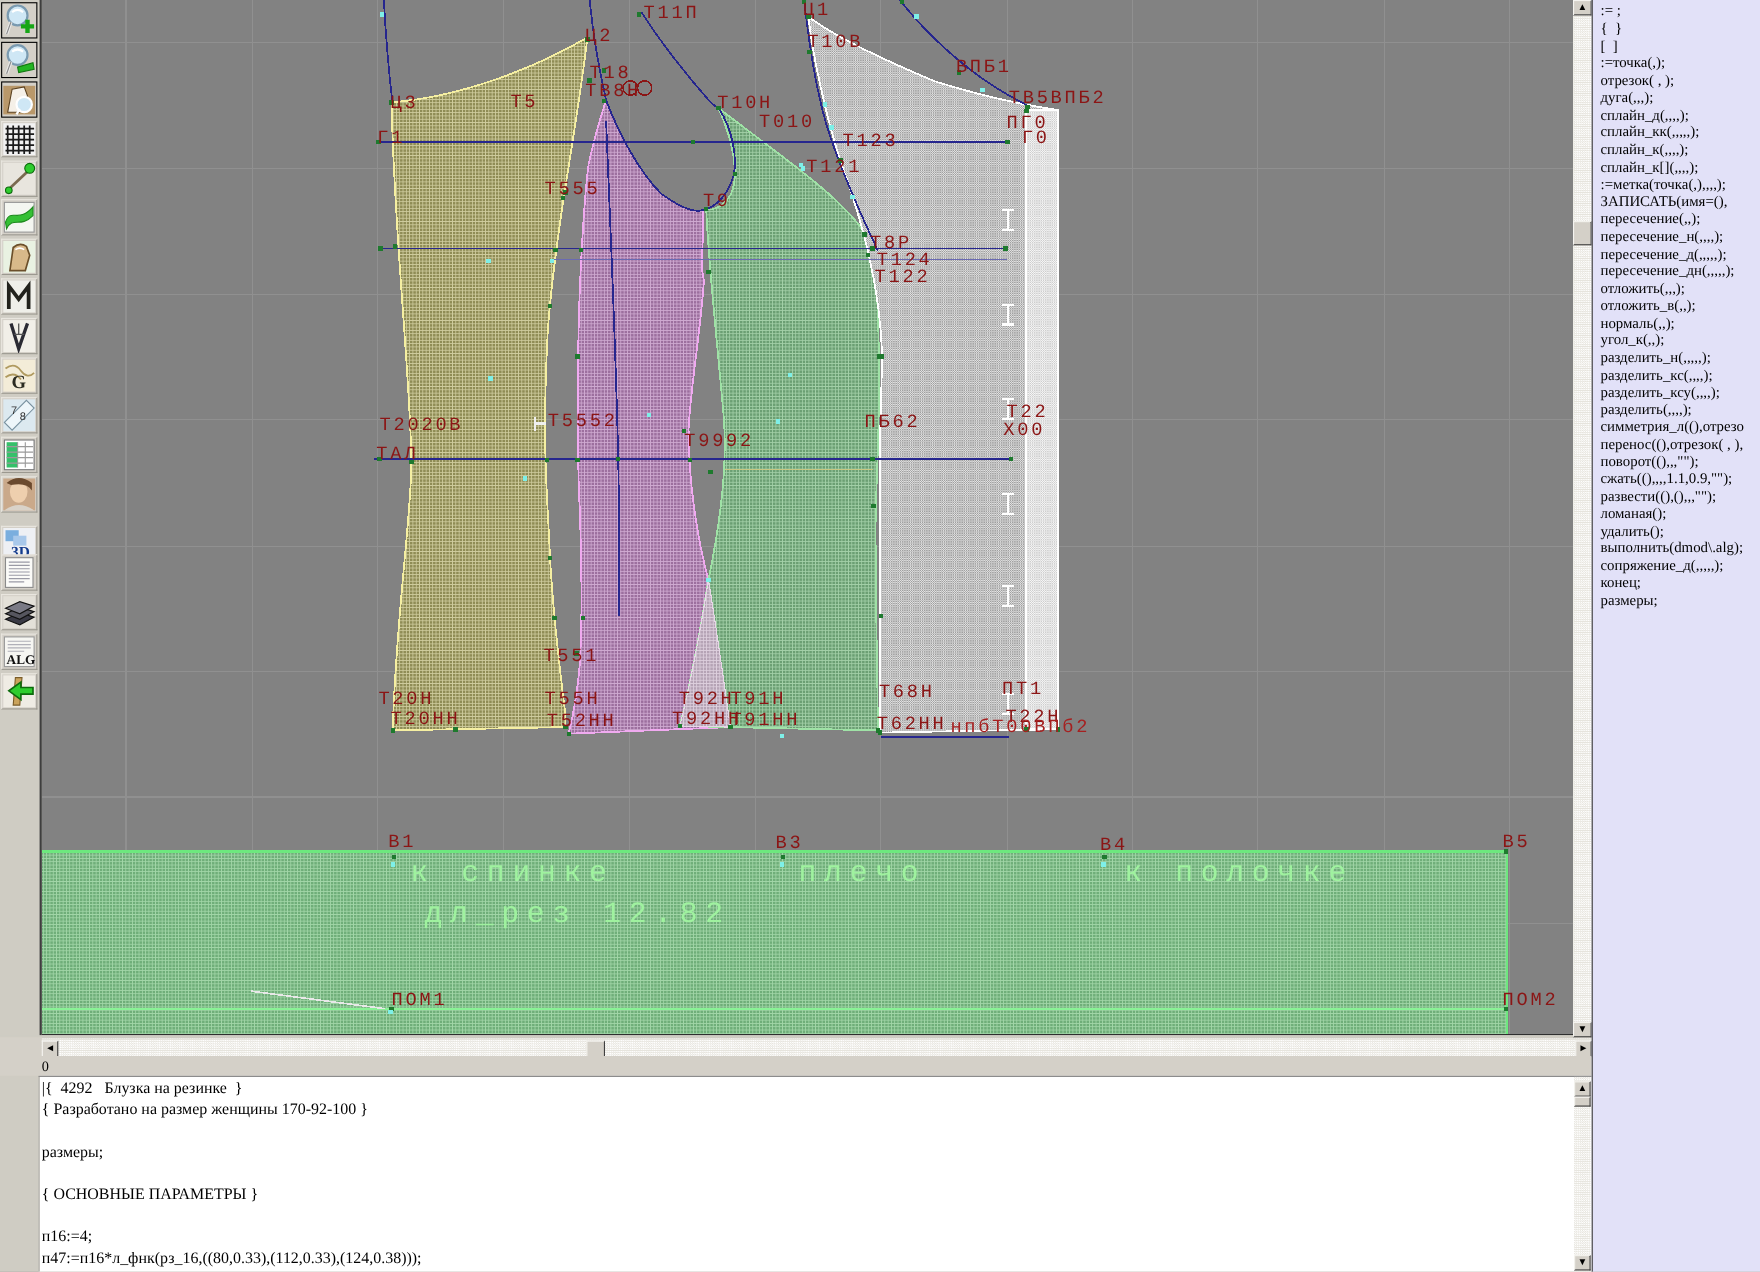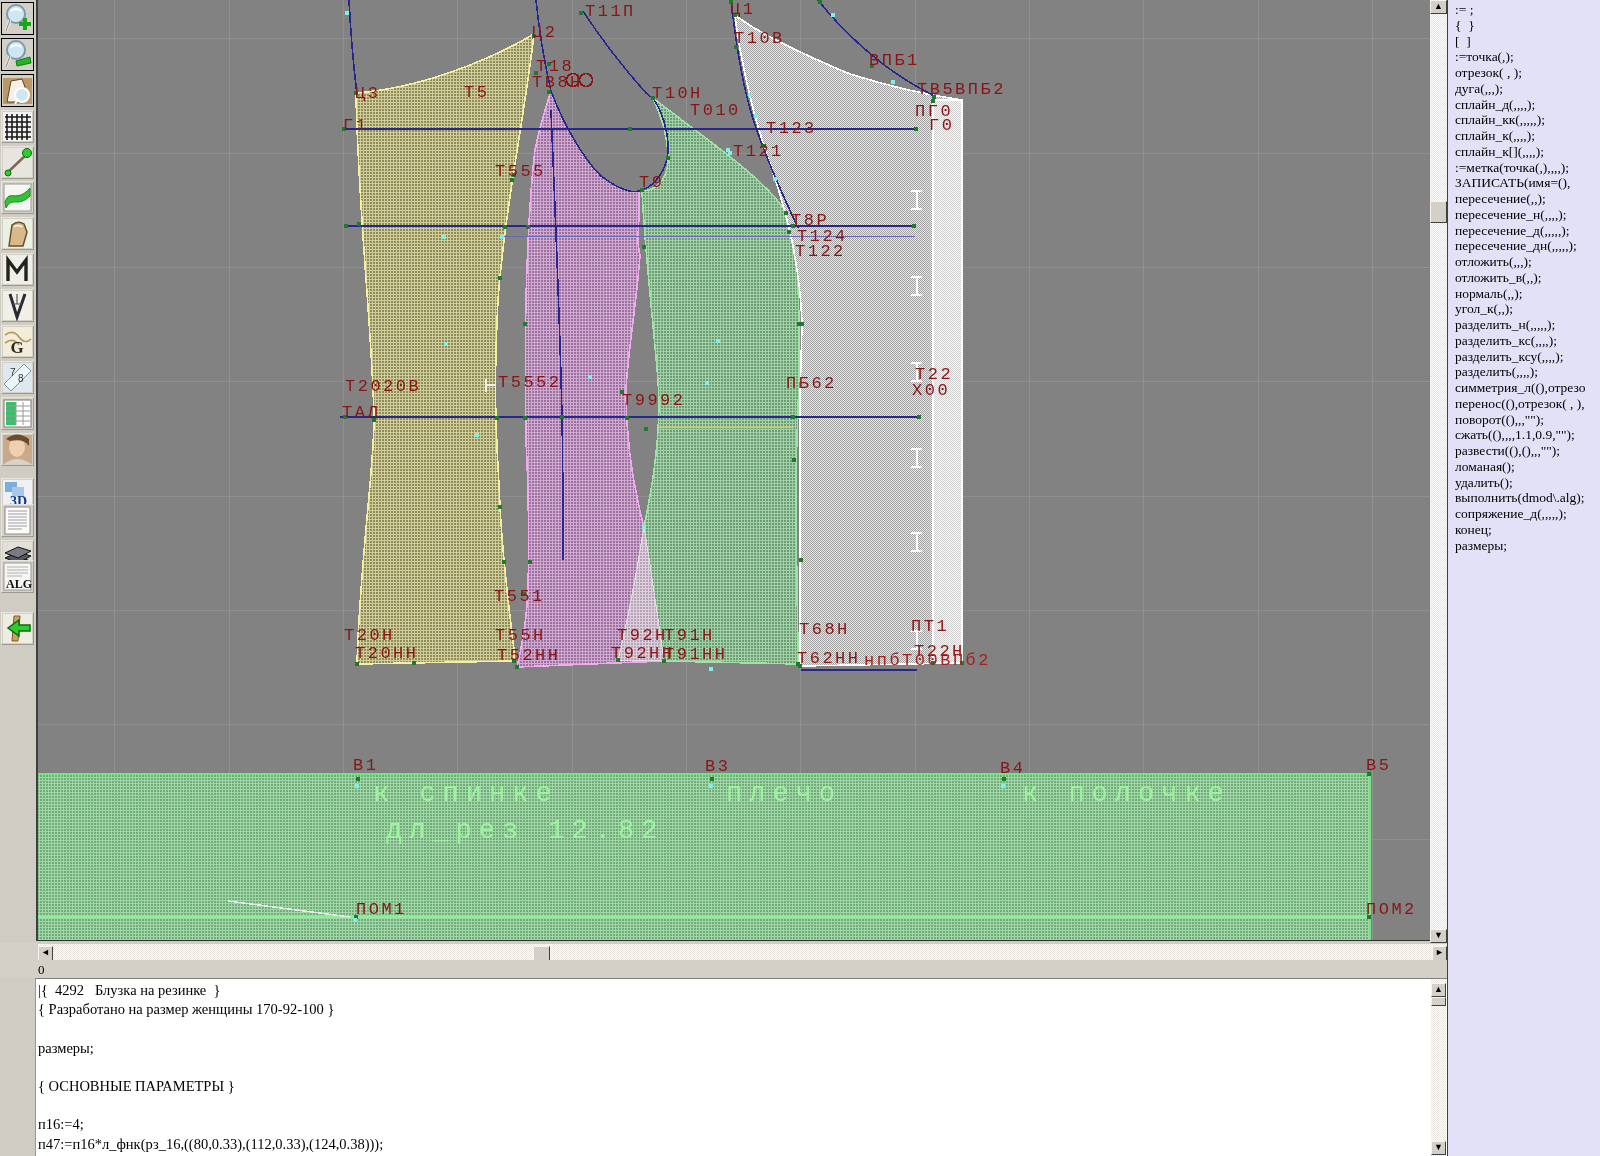--- a/index.html
+++ b/index.html
@@ -379,21 +379,21 @@
       </svg>
     </div>
     <div class="tbtn lt" style="top:540px;">
       <svg viewBox="0 0 31 31">
         <rect x="1" y="1" width="29" height="29" fill="#e3e0d8"></rect>
         <path d="M3,22 L16,16 L29,20 L16,27 Z" fill="#3a3a45" stroke="#111"></path>
         <path d="M3,17 L16,11 L29,15 L16,22 Z" fill="#56565f" stroke="#111"></path>
         <path d="M3,12 L16,6 L29,10 L16,17 Z" fill="#7a7a85" stroke="#111"></path>
       </svg>
     </div>
-    <div class="tbtn lt" style="top:560px;">
+    <div class="tbtn lt" style="top:576px;">
       <svg viewBox="0 0 31 31">
         <rect x="2" y="2" width="27" height="27" fill="#f6f6f2" stroke="#999"></rect>
         <path d="M5,6h21 M5,9h21 M5,12h21 M5,15h15" stroke="#b0b0b8" stroke-width="1"></path>
         <text x="4" y="27" font-size="12" font-weight="bold" font-family="Liberation Serif" fill="#111">ALG</text>
       </svg>
     </div>
     <div class="tbtn lt" style="top:612px;">
       <svg viewBox="0 0 31 31">
         <rect x="1" y="1" width="29" height="29" fill="#efece4"></rect>
         <path d="M12,3 L18,3 L16,28 L10,28 Z" fill="#caa35c" stroke="#7a5c28"></path>

